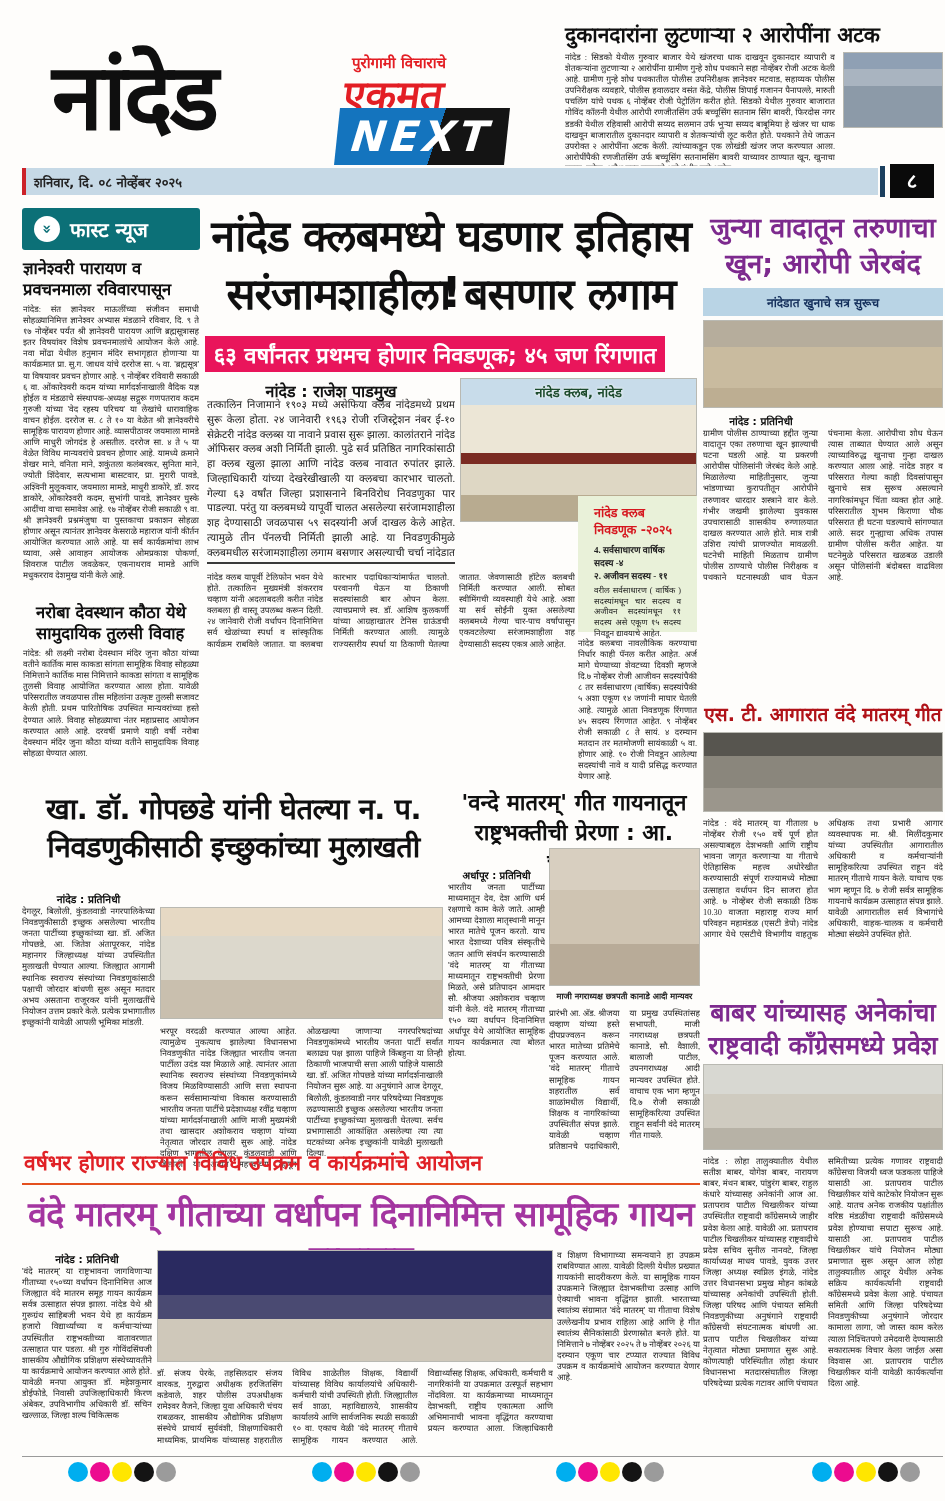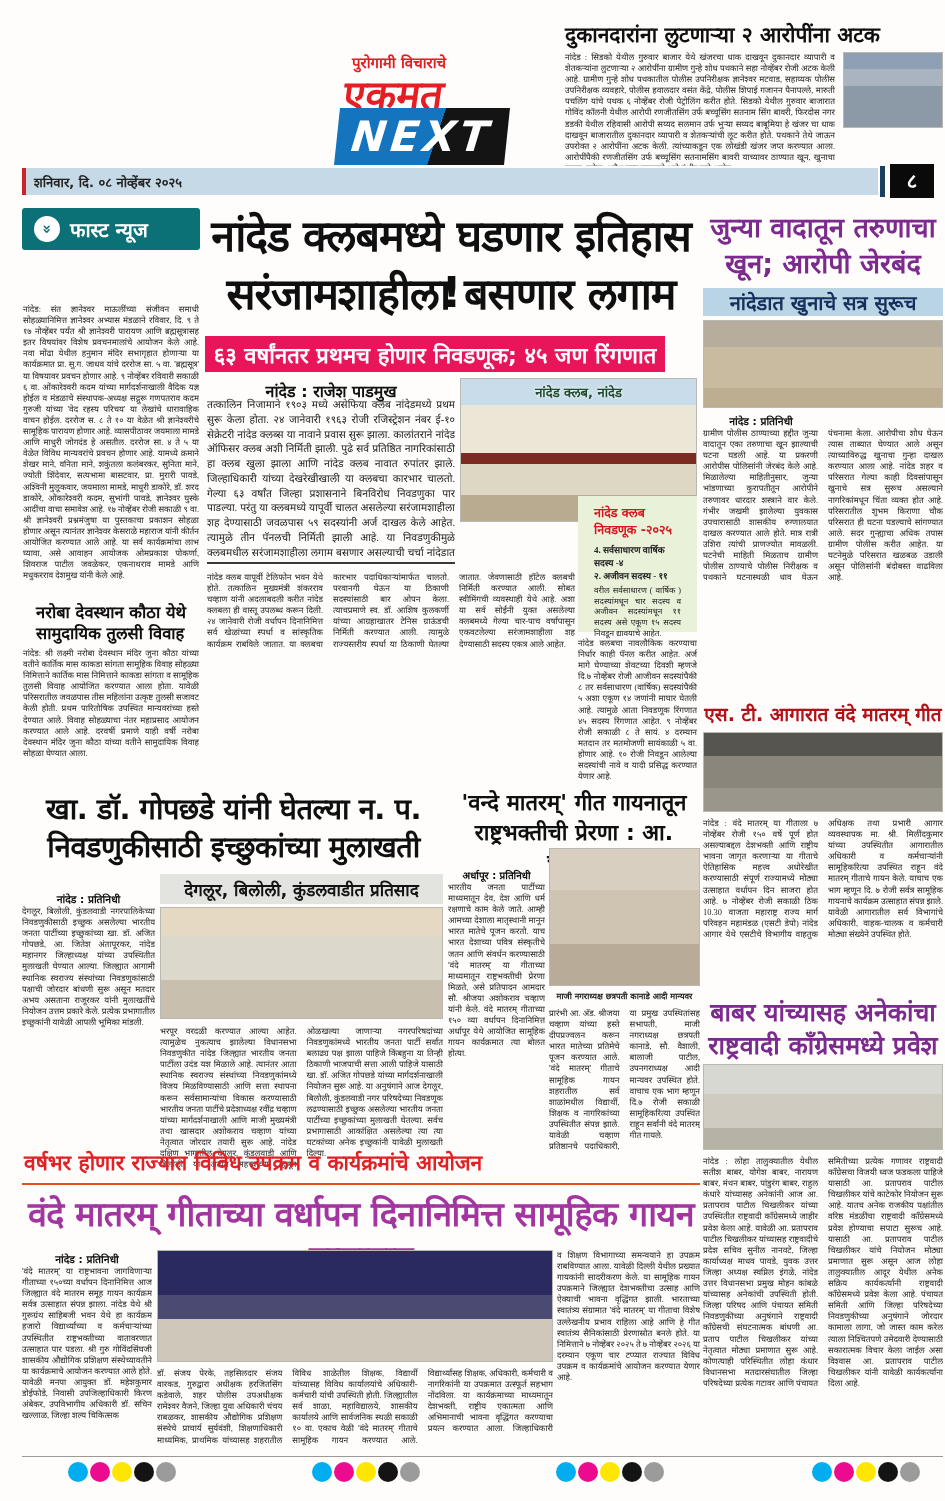--- a/index.html
+++ b/index.html
@@ -25,20 +25,21 @@
   .next-logo{background:linear-gradient(103deg,#1474be 58%,#141414 58%);transform:skewX(-6deg);
         display:flex;align-items:center;justify-content:center;}
   .next-logo span{font-family:"DejaVu Sans",sans-serif;font-weight:800;font-style:italic;
         color:#fff;font-size:42px;letter-spacing:4px;}
 </style>
 </head>
 <body>
 
 <div class="page">
 
+  <div class="abs hl" style="left:52px;top:38px;width:290px;font-size:92px;line-height:120px;letter-spacing:-3px;">नांदेड</div>
   <div class="abs" style="left:352px;top:52px;width:160px;font-family:'DejaVu Sans',sans-serif;font-weight:bold;font-size:15px;color:#e31e24;">पुरोगामी विचाराचे</div>
   <div class="abs" style="left:344px;top:66px;width:170px;font-family:'DejaVu Sans',sans-serif;font-weight:800;font-size:40px;color:#e31e24;transform:skewX(-8deg);">एकमत</div>
   <div class="abs next-logo" style="left:337px;top:108px;width:170px;height:57px;">
     <span>NEXT</span>
   </div>
 
   <div class="abs" style="left:22px;top:168px;width:856px;height:27px;background:#c6d9e6;">
     <div class="abs" style="left:0;top:0;width:4px;height:27px;background:#cc2229;"></div>
     <div class="abs" style="left:12px;top:5px;font-family:'DejaVu Sans',sans-serif;font-weight:bold;font-size:13px;color:#222;">शनिवार, दि. ०८ नोव्हेंबर २०२५</div>
   </div>
@@ -54,20 +55,21 @@
            repeating-linear-gradient(90deg,rgba(30,38,56,.55) 0 9px,rgba(120,110,95,.4) 9px 16px,rgba(70,90,120,.45) 16px 24px);"></div>
     <div class="body-text" style="height:114px;">नांदेड : सिडको येथील गुरुवार बाजार येथे खंजरचा धाक दाखवून दुकानदार व्यापारी व शेतकऱ्यांना लुटणाऱ्या २ आरोपींना ग्रामीण गुन्हे शोध पथकाने सहा नोव्हेंबर रोजी अटक केली आहे. ग्रामीण गुन्हे शोध पथकातील पोलीस उपनिरीक्षक ज्ञानेश्वर मटवाड, सहाय्यक पोलीस उपनिरीक्षक व्यवहारे, पोलीस हवालदार वसंत केंद्रे, पोलीस शिपाई गजानन पैनापल्ले, मारुती पचलिंग यांचे पथक ६ नोव्हेंबर रोजी पेट्रोलिंग करीत होते. सिडको येथील गुरुवार बाजारात गोविंद कॉलनी येथील आरोपी रणजीतसिंग उर्फ बच्चूसिंग सतनाम सिंग बावरी, फिरदोस नगर डडकी येथील रहिवासी आरोपी सय्यद सलमान उर्फ भुऱ्या सय्यद बाबूमिया हे खंजर चा धाक दाखवून बाजारातील दुकानदार व्यापारी व शेतकऱ्यांची लूट करीत होते. पथकाने तेथे जाऊन उपरोक्त २ आरोपींना अटक केली. त्यांच्याकडून एक लोखंडी खंजर जप्त करण्यात आला. आरोपींपैकी रणजीतसिंग उर्फ बच्चूसिंग सतनामसिंग बावरी याच्यावर ठाण्यात खून, खुनाचा प्रयत्न, दरोडा, अवैध शस्त्र बाळगणे असे गंभीर गुन्हे आहेत.</div>
   </div>
 
   <div class="abs fn-box" style="left:22px;top:208px;width:178px;height:42px;">
     <div class="fn-circle">
         <span style="display:inline-block;transform:rotate(90deg);">»</span>
       </div>
     <div style="font-family:'DejaVu Sans',sans-serif;font-weight:800;font-size:20px;color:#fff;">फास्ट न्यूज</div>
   </div>
+  <div class="abs hl" style="left:23px;top:258px;width:176px;font-size:16.5px;line-height:21px;">ज्ञानेश्वरी पारायण व प्रवचनमाला रविवारपासून</div>
   <div class="abs body-text" style="left:23px;top:304px;width:176px;height:294px;">नांदेड: संत ज्ञानेश्वर माऊलींच्या संजीवन समाधी सोहळ्यानिमित्त ज्ञानेश्वर अभ्यास मंडळाने रविवार, दि. ९ ते १७ नोव्हेंबर पर्यंत श्री ज्ञानेश्वरी पारायण आणि ब्रह्मसूत्रासह इतर विषयांवर विशेष प्रवचनमालांचे आयोजन केले आहे. नवा मोंढा येथील हनुमान मंदिर सभागृहात होणाऱ्या या कार्यक्रमात प्रा. सु.ग. जाधव यांचे दररोज सा. ५ वा. 'ब्रह्मसूत्र' या विषयावर प्रवचन होणार आहे. ९ नोव्हेंबर रविवारी सकाळी ६ वा. ओंकारेश्वरी कदम यांच्या मार्गदर्शनाखाली वैदिक यज्ञ होईल व मंडळाचे संस्थापक-अध्यक्ष सद्गुरू गणपतराव कदम गुरुजी यांच्या 'वेद रहस्य परिचय' या लेखांचे धारावाहिक वाचन होईल. दररोज स. ८ ते १० या वेळेत श्री ज्ञानेश्वरीचे सामूहिक पारायण होणार आहे. व्यासपीठावर जयमाला मामडे आणि माधुरी जोगदंड हे असतील. दररोज सा. ४ ते ५ या वेळेत विविध मान्यवरांचे प्रवचन होणार आहे. यामध्ये क्रमाने शेखर माने, वनिता माने, शकुंतला कलंबरकर, सुनिता माने, ज्योती शिंदेवार, सत्यभामा बासटवार, प्रा. मुरारी पावडे, अश्विनी मुलूकवार, जयमाला मामडे, माधुरी डाकोरे, डॉ. शरद डाकोरे, ओंकारेश्वरी कदम, सुभांगी पावडे, ज्ञानेश्वर घुस्के आदींचा वाचा समावेश आहे. १७ नोव्हेंबर रोजी सकाळी ९ वा. श्री ज्ञानेश्वरी प्रश्नमंजुषा या पुस्तकाचा प्रकाशन सोहळा होणार असून त्यानंतर ज्ञानेश्वर केसराळे महाराज यांनी कीर्तन आयोजित करण्यात आले आहे. या सर्व कार्यक्रमांचा लाभ घ्यावा, असे आवाहन आयोजक ओमप्रकाश पोकर्णा, शिवराज पाटील जवळेकर, एकनाथराव मामडे आणि मधुकरराव देशमुख यांनी केले आहे.</div>
   <div class="abs hl" style="left:36px;top:602px;width:176px;font-size:16.5px;line-height:21px;">नरोबा देवस्थान कौठा येथे सामुदायिक तुलसी विवाह</div>
   <div class="abs body-text" style="left:23px;top:648px;width:176px;height:140px;">नांदेड: श्री लक्ष्मी नरोबा देवस्थान मंदिर जुना कौठा यांच्या वतीने कार्तिक मास काकडा सांगता सामूहिक विवाह सोहळ्या निमित्ताने कार्तिक मास निमित्ताने काकडा सांगता व सामूहिक तुलसी विवाह आयोजित करण्यात आला होता. यावेळी परिसरातील जवळपास तीस महिलांना उत्कृष्ट तुलसी सजावट केली होती. प्रथम पारितोषिक उपस्थित मान्यवरांच्या हस्ते देण्यात आले. विवाह सोहळ्याचा नंतर महाप्रसाद आयोजन करण्यात आले आहे. दरवर्षी प्रमाणे याही वर्षी नरोबा देवस्थान मंदिर जुना कौठा यांच्या वतीने सामुदायिक विवाह सोहळा घेण्यात आला.</div>
 
   <div class="abs hl" style="left:205px;top:266px;width:492px;font-size:43px;line-height:56px;text-align:center;letter-spacing:-1px;">सरंजामशाहीला बसणार लगाम</div>
   <div class="abs hl" style="left:205px;top:208px;width:492px;font-size:43px;line-height:56px;text-align:center;letter-spacing:-1px;">नांदेड क्लबमध्ये घडणार इतिहास !</div>
   <div class="abs" style="left:205px;top:336px;width:460px;height:36px;background:#e9155b;display:flex;align-items:center;justify-content:center;">
     <span style="font-family:'DejaVu Sans',sans-serif;font-weight:bold;font-size:22px;color:#fff;">६३ वर्षांनतर प्रथमच होणार निवडणूक; ४५ जण रिंगणात</span>
   </div>
   <div class="abs byline" style="left:207px;top:380px;width:248px;font-size:16px;">नांदेड : राजेश पाडमुख</div>
@@ -86,21 +88,21 @@
   <div class="abs greenbox" style="left:578px;top:496px;width:119px;height:136px;">
     <div style="font-family:'DejaVu Sans',sans-serif;font-weight:800;font-size:12.5px;color:#d6171f;margin-bottom:5px;">नांदेड क्लब निवडणूक -२०२५</div>
     <div style="font-size:9px;font-weight:bold;color:#222;">4. सर्वसाधारण वार्षिक सदस्य -४</div>
     <div style="font-size:9px;font-weight:bold;color:#222;margin-bottom:4px;">२. अजीवन सदस्य         - ११</div>
     <div style="font-size:8.2px;line-height:1.3;text-align:justify;color:#222;">वरील सर्वसाधारण ( वार्षिक ) सदस्यांमधून चार सदस्य व अजीवन सदस्यांमधून ११ सदस्य असे एकूण १५ सदस्य निवडून द्यावयाचे आहेत.</div>
   </div>
   <div class="abs body-text" style="left:578px;top:638px;width:119px;height:152px;">नांदेड क्लबचा नावलौकिक करण्याचा निर्धार काही पॅनल करीत आहेत. अर्ज मागे घेण्याच्या शेवटच्या दिवशी म्हणजे दि.७ नोव्हेंबर रोजी आजीवन सदस्यांपैकी ८ तर सर्वसाधारण (वार्षिक) सदस्यांपैकी ५ अशा एकूण १४ जणांनी माघार घेतली आहे. त्यामुळे आता निवडणूक रिंगणात ४५ सदस्य रिंगणात आहेत. ९ नोव्हेंबर रोजी सकाळी ८ ते सायं. ४ दरम्यान मतदान तर मतमोजणी सायंकाळी ५ वा. होणार आहे. १० रोजी निवडून आलेल्या सदस्यांची नावे व यादी प्रसिद्ध करण्यात येणार आहे.</div>
 
   <div class="abs hl" style="left:703px;top:210px;width:240px;font-size:27px;line-height:36px;text-align:center;color:#7d2a8e;">जुन्या वादातून तरुणाचा खून; आरोपी जेरबंद</div>
   <div class="abs" style="left:703px;top:288px;width:240px;height:28px;background:#b9d4e5;display:flex;align-items:center;justify-content:center;">
-    <span style="font-family:'DejaVu Sans',sans-serif;font-weight:bold;font-size:20px;color:#15305c;">नांदेडात खुनाचे सत्र सुरूच</span>
+    <span style="font-family:'DejaVu Sans',sans-serif;font-weight:bold;font-size:12px;color:#15305c;">नांदेडात खुनाचे सत्र सुरूच</span>
   </div>
   <div class="photo" style="left:703px;top:320px;width:240px;height:88px;background:
          linear-gradient(180deg,#b6ad9c 0 30%,#c9bb9f 30% 78%,#bdae92 78%),
          repeating-linear-gradient(90deg,rgba(90,80,55,.55) 0 10px,rgba(196,186,160,.25) 10px 22px,rgba(60,70,90,.45) 22px 30px);"></div>
   <div class="abs byline" style="left:703px;top:414px;width:116px;font-size:10.5px;">नांदेड : प्रतिनिधी</div>
   <div class="abs body-text cols2" style="left:703px;top:428px;width:240px;height:268px;">ग्रामीण पोलीस ठाण्याच्या हद्दीत जुन्या वादातून एका तरुणाचा खून झाल्याची घटना घडली आहे. या प्रकरणी आरोपीस पोलिसांनी जेरबंद केले आहे. मिळालेल्या माहितीनुसार, जुन्या भांडणाच्या कुरापतीतून आरोपीने तरुणावर धारदार शस्त्राने वार केले. गंभीर जखमी झालेल्या युवकास उपचारासाठी शासकीय रुग्णालयात दाखल करण्यात आले होते. मात्र रात्री उशिरा त्यांची प्राणज्योत मावळली. घटनेची माहिती मिळताच ग्रामीण पोलीस ठाण्याचे पोलीस निरीक्षक व पथकाने घटनास्थळी धाव घेऊन पंचनामा केला. आरोपीचा शोध घेऊन त्यास ताब्यात घेण्यात आले असून त्याच्याविरुद्ध खुनाचा गुन्हा दाखल करण्यात आला आहे. नांदेड शहर व परिसरात गेल्या काही दिवसांपासून खुनाचे सत्र सुरूच असल्याने नागरिकांमधून चिंता व्यक्त होत आहे. परिसरातील शुभम किराणा चौक परिसरात ही घटना घडल्याचे सांगण्यात आले. सदर गुन्ह्याचा अधिक तपास ग्रामीण पोलीस करीत आहेत. या घटनेमुळे परिसरात खळबळ उडाली असून पोलिसांनी बंदोबस्त वाढविला आहे.</div>
 
   <div class="abs hl" style="left:703px;top:702px;width:240px;font-size:19px;line-height:24px;text-align:center;color:#b01218;">एस. टी. आगारात वंदे मातरम् गीत गायन</div>
   <div class="photo" style="left:703px;top:732px;width:240px;height:80px;background:
          linear-gradient(180deg,#57554f 0 30%,#8a867c 30% 70%,#9b968c 70%),
@@ -109,23 +111,20 @@
 
   <div class="abs hl" style="left:703px;top:996px;width:240px;font-size:25px;line-height:33px;text-align:center;color:#7d2a8e;">बाबर यांच्यासह अनेकांचा राष्ट्रवादी काँग्रेसमध्ये प्रवेश</div>
   <div class="photo" style="left:703px;top:1064px;width:240px;height:86px;background:
          linear-gradient(180deg,#d8d8d2 0 35%,#cfcbc0 35% 75%,#b7b2a6 75%),
          repeating-linear-gradient(90deg,rgba(70,75,70,.5) 0 10px,rgba(240,240,235,.45) 10px 18px,rgba(40,120,60,.4) 18px 24px);"></div>
   <div class="abs body-text cols2" style="left:703px;top:1156px;width:240px;height:296px;">नांदेड : लोहा तालुक्यातील येथील सतीश बाबर, योगेश बाबर, नारायण बाबर, मंथन बाबर, पांडुरंग बाबर, राहुल कंधारे यांच्यासह अनेकांनी आज आ. प्रतापराव पाटील चिखलीकर यांच्या उपस्थितीत राष्ट्रवादी काँग्रेसमध्ये जाहीर प्रवेश केला आहे. यावेळी आ. प्रतापराव पाटील चिखलीकर यांच्यासह राष्ट्रवादीचे प्रदेश सचिव सुनील नानवटे, जिल्हा कार्याध्यक्ष माधव पावडे, युवक उत्तर जिल्हा अध्यक्ष स्वप्निल इंगळे, नांदेड उत्तर विधानसभा प्रमुख मोहन कांबळे यांच्यासह अनेकांची उपस्थिती होती. जिल्हा परिषद आणि पंचायत समिती निवडणुकीच्या अनुषंगाने राष्ट्रवादी काँग्रेसची संघटनात्मक बांधणी आ. प्रताप पाटील चिखलीकर यांच्या नेतृत्वात मोठ्या प्रमाणात सुरू आहे. कोणत्याही परिस्थितीत लोहा कंधार विधानसभा मतदारसंघातील जिल्हा परिषदेच्या प्रत्येक गटावर आणि पंचायत समितीच्या प्रत्येक गणावर राष्ट्रवादी काँग्रेसचा विजयी ध्वज फडकला पाहिजे यासाठी आ. प्रतापराव पाटील चिखलीकर यांचे काटेकोर नियोजन सुरू आहे. यातच अनेक राजकीय पक्षांतील वरिष्ठ मंडळींचा राष्ट्रवादी काँग्रेसमध्ये प्रवेश होण्याचा सपाटा सुरूच आहे. यासाठी आ. प्रतापराव पाटील चिखलीकर यांचे नियोजन मोठ्या प्रमाणात सुरू असून आज लोहा तालुक्यातील आदूर येथील अनेक सक्रिय कार्यकर्त्यांनी राष्ट्रवादी काँग्रेसमध्ये प्रवेश केला आहे. पंचायत समिती आणि जिल्हा परिषदेच्या निवडणुकीच्या अनुषंगाने जोरदार कामाला लागा, जो जास्त काम करेल त्याला निश्चितपणे उमेदवारी देण्यासाठी सकारात्मक विचार केला जाईल असा विश्वास आ. प्रतापराव पाटील चिखलीकर यांनी यावेळी कार्यकर्त्यांना दिला आहे.</div>
 
   <div class="abs hl" style="left:22px;top:790px;width:423px;font-size:29px;line-height:38px;text-align:center;letter-spacing:-0.5px;">खा. डॉ. गोपछडे यांनी घेतल्या न. प. निवडणुकीसाठी इच्छुकांच्या मुलाखती</div>
   <div class="abs byline" style="left:22px;top:892px;width:133px;font-size:10.5px;">नांदेड : प्रतिनिधी</div>
   <div class="abs body-text" style="left:22px;top:906px;width:133px;height:264px;">देगलूर, बिलोली, कुंडलवाडी नगरपालिकेच्या निवडणुकीसाठी इच्छुक असलेल्या भारतीय जनता पार्टीच्या इच्छुकांच्या खा. डॉ. अजित गोपछडे, आ. जितेश अंतापूरकर, नांदेड महानगर जिल्हाध्यक्ष यांच्या उपस्थितीत मुलाखती घेण्यात आल्या. जिल्ह्यात आगामी स्थानिक स्वराज्य संस्थांच्या निवडणुकांसाठी पक्षाची जोरदार बांधणी सुरू असून मतदार अभय असताना राजूरकर यांनी मुलाखतींचे नियोजन उत्तम प्रकारे केले. प्रत्येक प्रभागातील इच्छुकांनी यावेळी आपली भूमिका मांडली.</div>
-  <div class="abs" style="left:160px;top:874px;width:283px;height:30px;background:#e3e3df;display:flex;align-items:center;justify-content:center;">
-    <span style="font-family:'DejaVu Sans',sans-serif;font-weight:bold;font-size:17px;color:#141414;">देगलूर, बिलोली, कुंडलवाडीत प्रतिसाद</span>
-  </div>
   <div class="photo" style="left:160px;top:907px;width:283px;height:112px;background:
          linear-gradient(180deg,#e6d9c4 0 25%,#dcd8cc 25% 65%,#c9bfae 65%),
          repeating-linear-gradient(90deg,rgba(245,245,240,.6) 0 12px,rgba(120,100,80,.4) 12px 18px,rgba(200,120,60,.35) 18px 24px);"></div>
   <div class="abs body-text cols2" style="left:160px;top:1026px;width:283px;height:146px;">भरपूर वरदळी करण्यात आल्या आहेत. त्यामुळेच नुकत्याच झालेल्या विधानसभा निवडणुकीत नांदेड जिल्ह्यात भारतीय जनता पार्टीला उदंड यश मिळाले आहे. त्यानंतर आता स्थानिक स्वराज्य संस्थांच्या निवडणुकांमध्ये विजय मिळविण्यासाठी आणि सत्ता स्थापना करून सर्वसामान्यांचा विकास करण्यासाठी भारतीय जनता पार्टीचे प्रदेशाध्यक्ष रवींद्र चव्हाण यांच्या मार्गदर्शनाखाली आणि माजी मुख्यमंत्री तथा खासदार अशोकराव चव्हाण यांच्या नेतृत्वात जोरदार तयारी सुरू आहे. नांदेड दक्षिण भागातील देगलूर, कुंडलवाडी आणि बिलोली या अत्यंत महत्त्वाच्या म्हणून ओळखल्या जाणाऱ्या नगरपरिषदांच्या निवडणुकांमध्ये भारतीय जनता पार्टी सर्वांत बलाढ्य पक्ष झाला पाहिजे किंबहुना या तिन्ही ठिकाणी भाजपाची सत्ता आली पाहिजे यासाठी खा. डॉ. अजित गोपछडे यांच्या मार्गदर्शनाखाली नियोजन सुरू आहे. या अनुषंगाने आज देगलूर, बिलोली, कुंडलवाडी नगर परिषदेच्या निवडणूक लढण्यासाठी इच्छुक असलेल्या भारतीय जनता पार्टीच्या इच्छुकांच्या मुलाखती घेतल्या. सर्वच प्रभागासाठी आकांक्षित असलेल्या त्या त्या घटकांच्या अनेक इच्छुकांनी यावेळी मुलाखती दिल्या.</div>
 
   <div class="abs hl" style="left:448px;top:788px;width:252px;font-size:22px;line-height:30px;text-align:center;">'वन्दे मातरम्' गीत गायनातून राष्ट्रभक्तीची प्रेरणा : आ. चव्हाण</div>
   <div class="abs byline" style="left:448px;top:868px;width:97px;font-size:10px;">अर्धापूर : प्रतिनिधी</div>
   <div class="abs body-text" style="left:448px;top:882px;width:97px;height:290px;">भारतीय जनता पार्टीच्या माध्यमातून देव, देश आणि धर्म रक्षणाचे काम केले जाते. आम्ही आमच्या देशाला मातृस्थानी मानून भारत मातेचे पूजन करतो. याच भारत देशाच्या पवित्र संस्कृतीचे जतन आणि संवर्धन करण्यासाठी 'वंदे मातरम्' या गीताच्या माध्यमातून राष्ट्रभक्तीची प्रेरणा मिळते, असे प्रतिपादन आमदार सौ. श्रीजया अशोकराव चव्हाण यांनी केले. वंदे मातरम् गीताच्या १५० व्या वर्धापन दिनानिमित्त अर्धापूर येथे आयोजित सामूहिक गायन कार्यक्रमात त्या बोलत होत्या.</div>
   <div class="photo" style="left:549px;top:848px;width:151px;height:138px;background:
          linear-gradient(180deg,#d8cfc0 0 30%,#cfc4b2 30% 70%,#b8ab98 70%),

